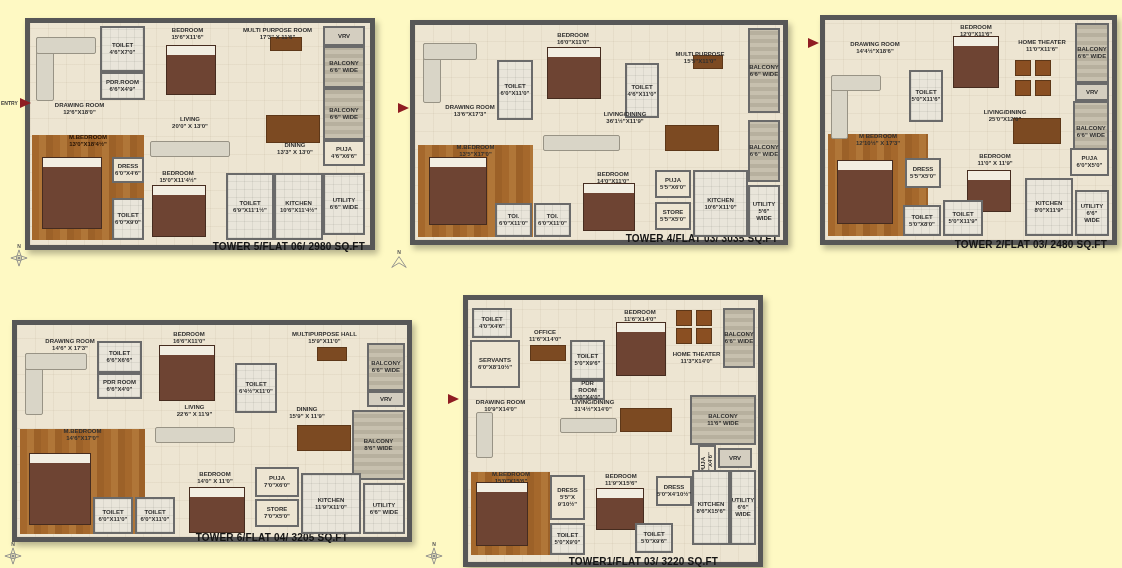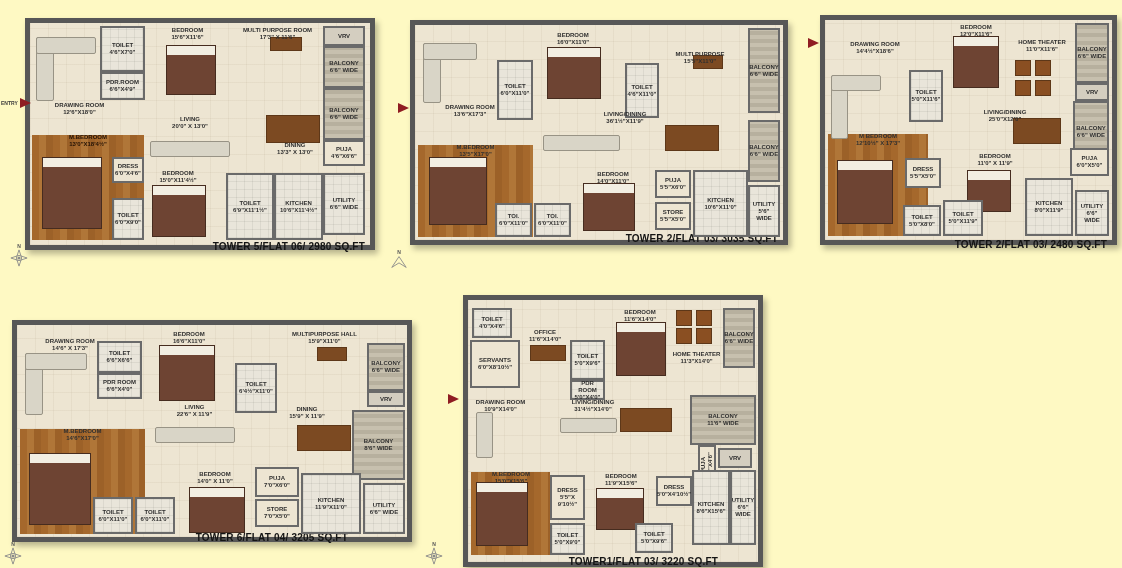--- a/index.html
+++ b/index.html
@@ -290,21 +290,21 @@
 6'6" WIDE</div>
     <div class="rm tile" style="left:82px;top:223px;width:35px;height:32px;">TOILET
 5'0"X9'0"</div>
     <div class="rm tile" style="left:167px;top:223px;width:38px;height:30px;">TOILET
 5'0"X9'6"</div>
     <div style="position:absolute;left:3px;top:172px;width:79px;height:83px;z-index:0;" class="wood"></div>
   </div>
   <div class="earrow-abs" style="left:448px;top:394px;"></div>
 
   <div class="title" style="left:160px;top:241px;width:205px;">TOWER 5/FLAT 06/ 2980 SQ.FT</div>
-  <div class="title" style="left:573px;top:233px;width:205px;">TOWER 2/FLAT 03/ 3035 SQ.FT</div>
+  <div class="title" style="left:573px;top:233px;width:205px;">TOWER 4/FLAT 03/ 3035 SQ.FT</div>
   <div class="title" style="left:902px;top:239px;width:205px;">TOWER 2/FLAT 03/ 2480 SQ.FT</div>
   <div class="title" style="left:148px;top:532px;width:200px;">TOWER 6/FLAT 04/ 3205 SQ.FT</div>
   <div class="title" style="left:518px;top:556px;width:200px;">TOWER1/FLAT 03/ 3220 SQ.FT</div>
 
   <div class="compass" style="left:9px;top:244px;">
     <span class="n">N</span>
     <svg width="18" height="18" viewBox="0 0 20 20">
         <path d="M10 1 L13 10 L10 19 L7 10 Z" fill="none" stroke="#8a8a8a" stroke-width="1"></path>
         <path d="M1 10 L10 7 L19 10 L10 13 Z" fill="none" stroke="#8a8a8a" stroke-width="1"></path>
         <circle cx="10" cy="10" r="1.8" fill="#8a8a8a"></circle>

